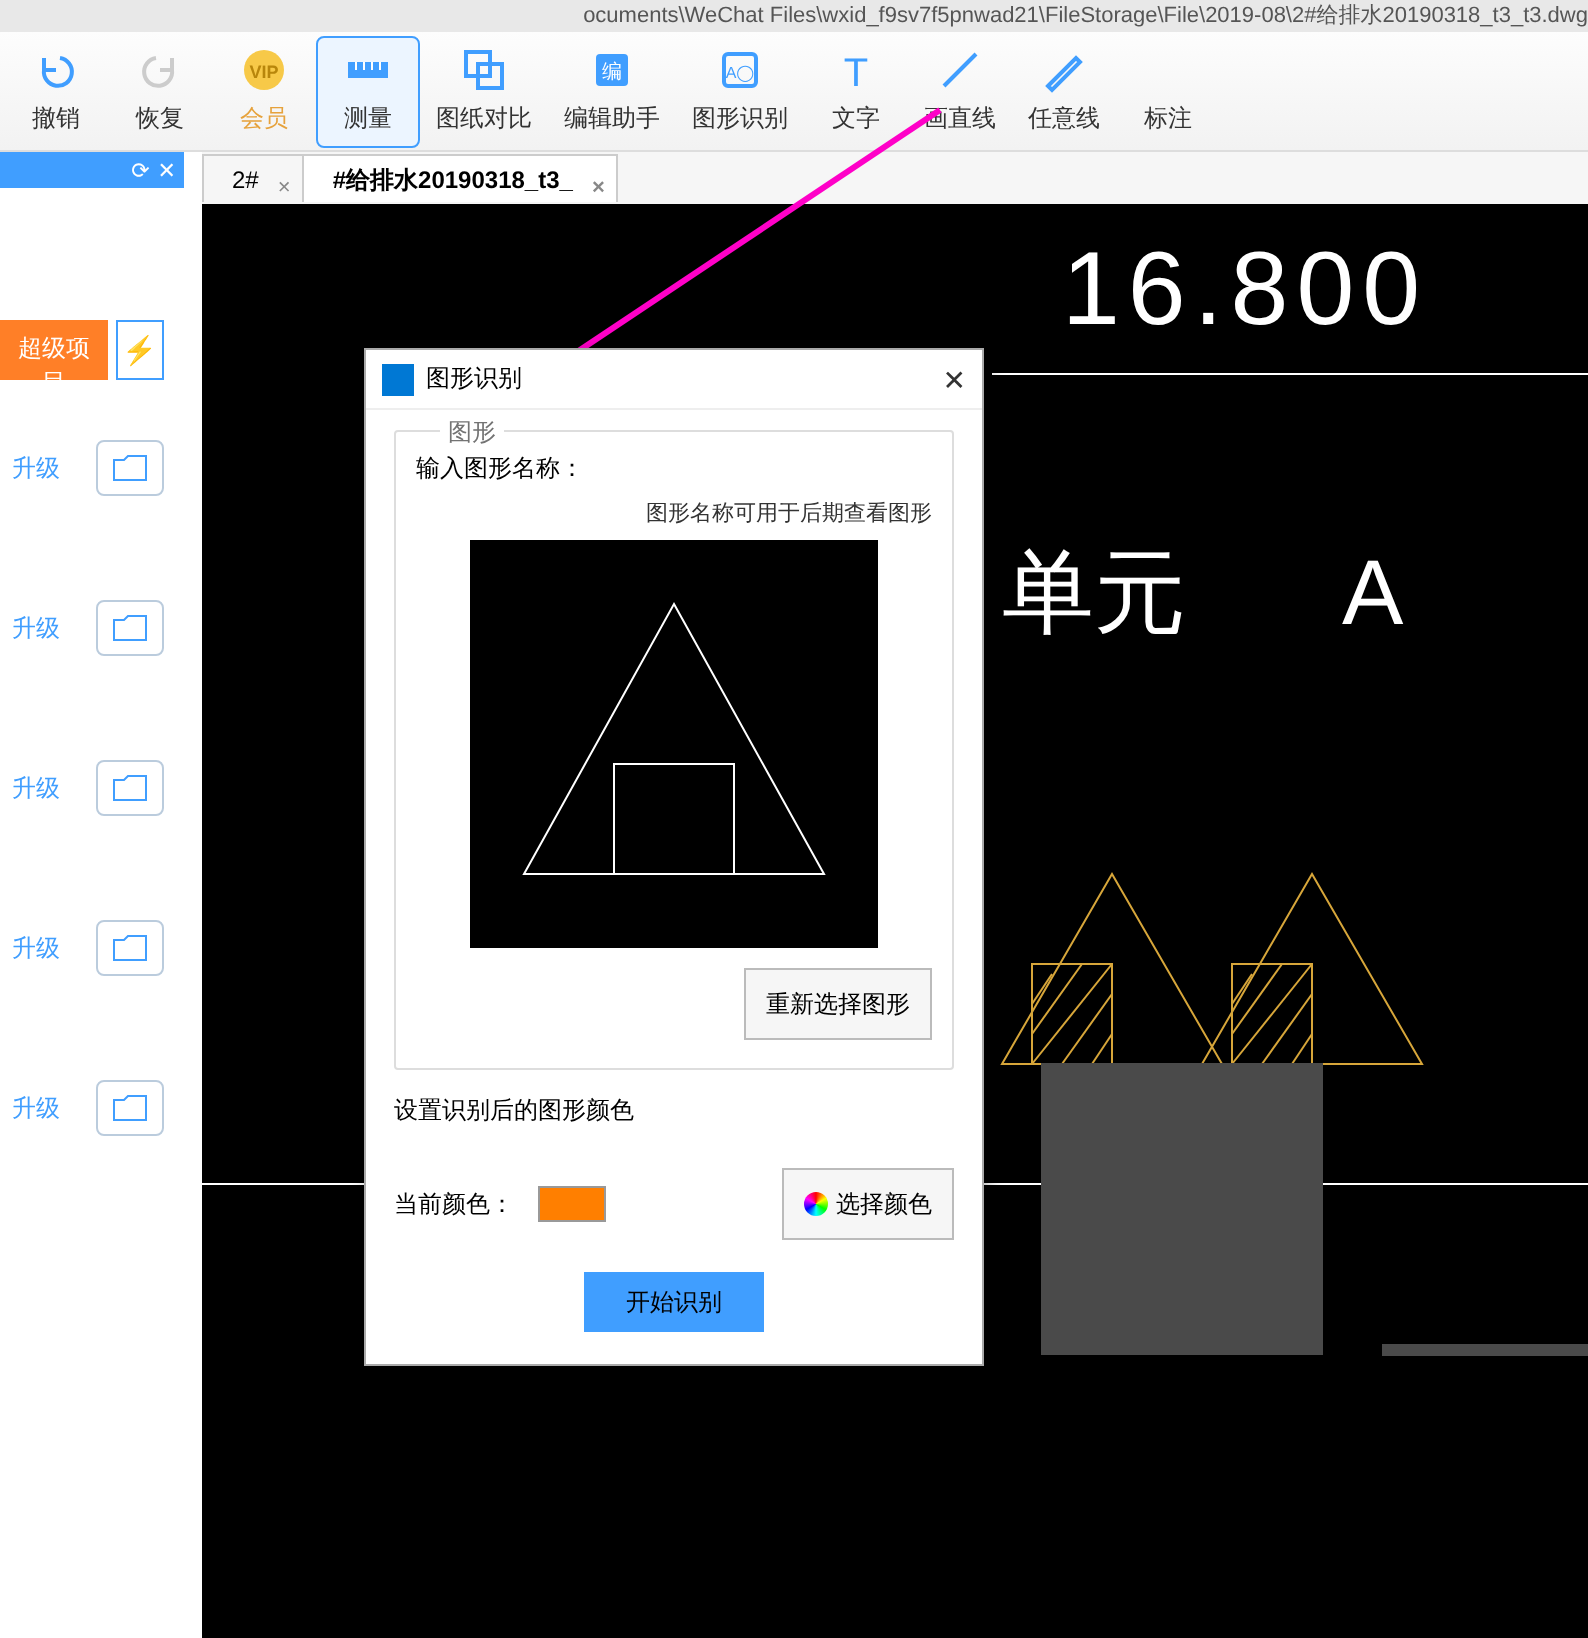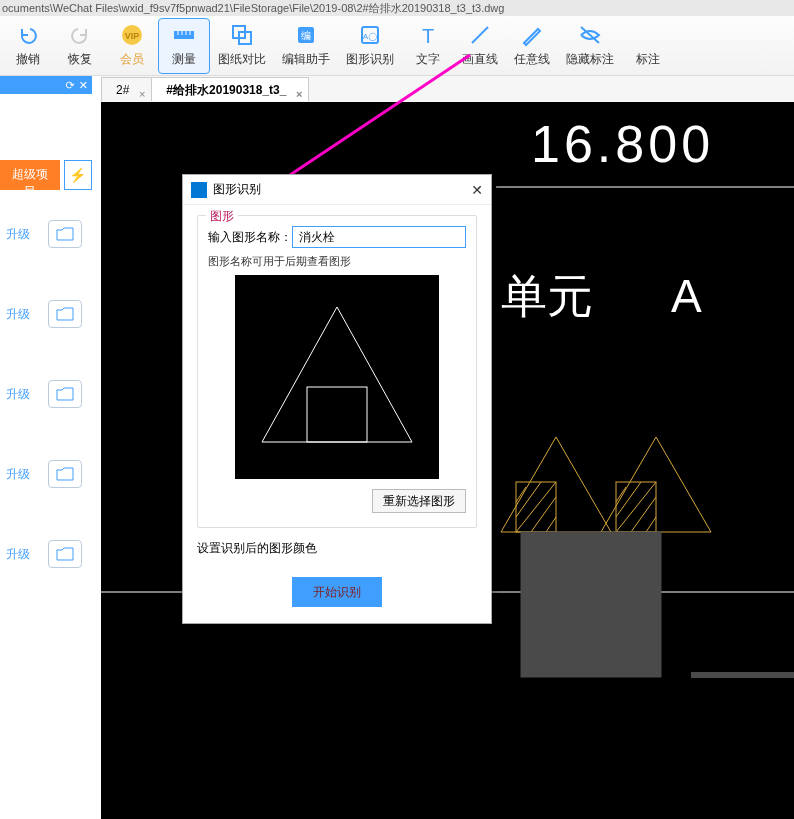--- a/index.html
+++ b/index.html
@@ -1,32 +1,32 @@
 <!DOCTYPE html>
 <html><head>
 <meta charset="utf-8">
 <style>
 * { box-sizing: border-box; margin: 0; padding: 0; font-family: "Microsoft YaHei", sans-serif; }
 body { width: 794px; height: 819px; overflow: hidden; background: #fff; position: relative; }
 
-.titlebar { height: 16px; background: #e8e8e8; font-size: 11px; color: #555; padding-left: 2px; line-height: 16px; white-space: nowrap; }
+.titlebar { height: 16px; background: #e8e8e8; font-size: 11px; color: #555; padding-left: 2px; line-height: 16px; white-space: nowrap; text-align: right; }
 
 .toolbar { height: 60px; background: linear-gradient(#fdfdfd,#f2f2f2); border-bottom: 1px solid #ddd; display: flex; align-items: center; padding: 0 2px; }
 .tool { width: 52px; height: 56px; display: flex; flex-direction: column; align-items: center; justify-content: center; cursor: pointer; border-radius: 4px; }
 .tool.wide { width: 64px; }
 .tool .ticon { width: 24px; height: 24px; display: flex; align-items: center; justify-content: center; }
 .tool .tlabel { font-size: 12px; color: #333; margin-top: 4px; }
 .tool.vip .tlabel { color: #e6a23c; }
 .tool.active { border: 1px solid #409eff; background: #ecf5ff; }
 
 .panelbar { position: absolute; left: 0; top: 76px; width: 92px; height: 18px; background: #409eff; display: flex; justify-content: flex-end; align-items: center; gap: 4px; padding-right: 4px; }
 .panelbar span { color: #fff; font-size: 11px; cursor: pointer; }
 
 .sidepanel { position: absolute; left: 0; top: 160px; width: 92px; }
-.superbtn-row { position: absolute; left: 0; top: 160px; width: 92px; height: 30px; display: flex; }
+.superbtn-row { position: absolute; left: 0; top: 160px; width: 82px; height: 30px; display: flex; }
 .superbtn { background: #ff7f27; color: #fff; font-size: 12px; padding: 6px 8px; border: none; cursor: pointer; }
 .refreshbtn { width: 30px; height: 30px; border: 1px solid #409eff; background: #fff; color: #409eff; display: flex; align-items: center; justify-content: center; cursor: pointer; margin-left: 4px; font-size: 14px; }
 
 .siderow { display: flex; align-items: center; margin: 52px 0 0 6px; gap: 18px; }
 .siderow:first-child { margin-top: 60px; }
 .upg { color: #409eff; font-size: 12px; cursor: pointer; }
 .folder { width: 34px; height: 28px; border: 1px solid #bcd; border-radius: 4px; display: flex; align-items: center; justify-content: center; cursor: pointer; }
 
 .tabbar { position: absolute; left: 101px; top: 76px; right: 0; height: 26px; background: #f6f6f6; display: flex; align-items: center; }
 .tab { height: 24px; padding: 0 22px 0 14px; font-size: 12px; line-height: 24px; background: #f6f6f6; border: 1px solid #ccc; border-bottom: none; position: relative; cursor: pointer; margin-right: -1px; }
@@ -40,28 +40,28 @@
 
 .arrow { position: absolute; pointer-events: none; }
 
 .dialog { position: absolute; left: 182px; top: 174px; width: 310px; background: #fff; border: 1px solid #aaa; box-shadow: 2px 2px 8px rgba(0,0,0,0.3); font-size: 12px; }
 .dlg-title { height: 30px; display: flex; align-items: center; padding: 0 8px; border-bottom: 1px solid #eee; }
 .dlg-title .dicon { width: 16px; height: 16px; background: #0078d4; display: inline-block; margin-right: 6px; }
 .dlg-title .dt { flex: 1; }
 .dlg-title .dclose { cursor: pointer; font-size: 14px; color: #333; }
 .dlg-body { padding: 10px 14px 16px 14px; }
 .fs { border: 1px solid #ddd; border-radius: 2px; padding: 10px 10px 14px 10px; position: relative; margin-bottom: 12px; }
-.fs .legend { position: absolute; top: -8px; left: 8px; background: #fff; padding: 0 4px; color: #be185d; }
+.fs .legend { position: absolute; top: -8px; left: 22px; background: #fff; padding: 0 4px; color: #737373; }
 .row { display: flex; align-items: center; margin-bottom: 6px; gap: 0; }
 .in { flex: 1; border: 1px solid #409eff; height: 22px; padding: 0 6px; font-size: 12px; }
-.hint { color: #333; font-size: 11px; text-align: left; margin-bottom: 6px; }
+.hint { color: #333; font-size: 11px; text-align: right; margin-bottom: 6px; }
 .preview { width: 204px; height: 204px; background: #000; margin: 0 auto 10px auto; display: flex; align-items: center; justify-content: center; }
-.btn { height: 24px; padding: 0 10px; background: #f6f6f6; border: 1px solid #bbb; cursor: pointer; font-size: 12px; }
+.btn { height: 36px; padding: 0 10px; background: #f6f6f6; border: 1px solid #bbb; cursor: pointer; font-size: 12px; }
 .btn.disabled { color: #aaa; background: #eee; cursor: default; }
-.btn.primary { background: #409eff; border-color: #409eff; color: #7f1d1d; height: 30px; padding: 0 20px; }
+.btn.primary { background: #409eff; border-color: #409eff; color: #000000; height: 30px; padding: 0 20px; }
 .radio-row label { display: inline-flex; align-items: center; gap: 4px; margin-right: 14px; }
 .colorbox { width: 34px; height: 18px; background: #ff7f00; border: 1px solid #999; display: inline-block; }
 .section-lbl { margin-bottom: 20px; display: block; }
 </style>
 </head>
 <body>
 
 <div class="titlebar">ocuments\WeChat Files\wxid_f9sv7f5pnwad21\FileStorage\File\2019-08\2#给排水20190318_t3_t3.dwg</div>
 
 <div class="toolbar">
@@ -145,28 +145,20 @@
       </div>
     <div class="tlabel">画直线</div>
   </div>
   <div class="tool">
     <div class="ticon">
         <svg width="24" height="24">
           <path d="M4 20 L18 6 L20 8 L6 22 Z" stroke="#409eff" fill="none" stroke-width="2"></path>
         </svg>
       </div>
     <div class="tlabel">任意线</div>
-  </div>
-  <div class="tool wide">
-    <div class="ticon">
-        <svg width="24" height="24">
-          <path d="M3 12 Q12 4 21 12 Q12 20 3 12 M3 4 L21 20" stroke="#409eff" fill="none" stroke-width="2"></path>
-        </svg>
-      </div>
-    <div class="tlabel">隐藏标注</div>
   </div>
   <div class="tool">
     <div class="ticon"></div>
     <div class="tlabel">标注</div>
   </div>
 </div>
 
 <div class="panelbar">
   <span>⟳</span>
   <span>✕</span>
@@ -269,32 +261,37 @@
   <div class="dlg-title">
     <span class="dicon"></span>
     <span class="dt">图形识别</span>
     <span class="dclose">✕</span>
   </div>
   <div class="dlg-body">
     <div class="fs">
       <span class="legend">图形</span>
       <div class="row">
         <span>输入图形名称：</span>
-        <input class="in" value="消火栓" style="">
       </div>
       <div class="hint">图形名称可用于后期查看图形</div>
       <div class="preview">
         <svg width="170" height="170">
             <path d="M85 15 L160 150 L10 150 Z" stroke="#fff" fill="none"></path>
             <rect x="55" y="95" width="60" height="55" stroke="#fff" fill="none"></rect>
           </svg>
       </div>
       <div style="text-align:right"><button class="btn">重新选择图形</button></div>
     </div>
 
 
     <span class="section-lbl">设置识别后的图形颜色</span>
+    <div class="row" style="gap:12px">
+      <span>当前颜色：</span>
+      <span class="colorbox"></span>
+      <span style="flex:1"></span>
+      <button class="btn"><span style="display:inline-block;width:12px;height:12px;background:conic-gradient(red,yellow,lime,cyan,blue,magenta,red);border-radius:50%;vertical-align:middle;margin-right:4px"></span><span>选择颜色</span></button>
+    </div>
 
     <div style="text-align:center;margin-top:16px">
       <button class="btn primary">开始识别</button>
     </div>
   </div>
 </div>
 
 </body></html>

